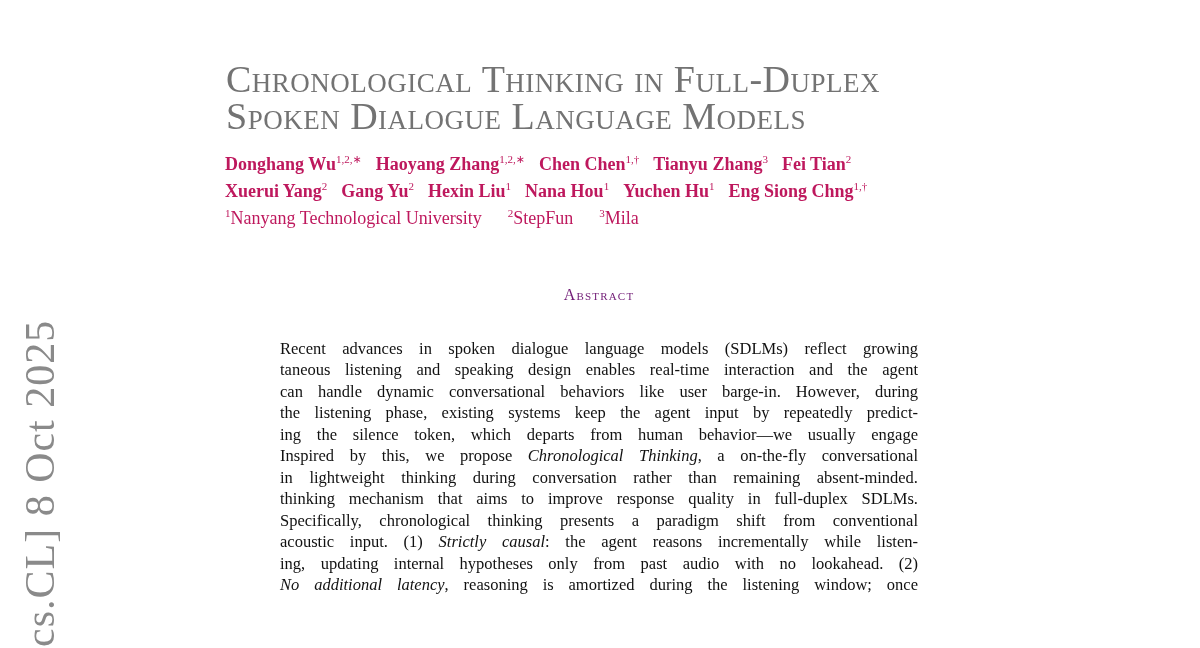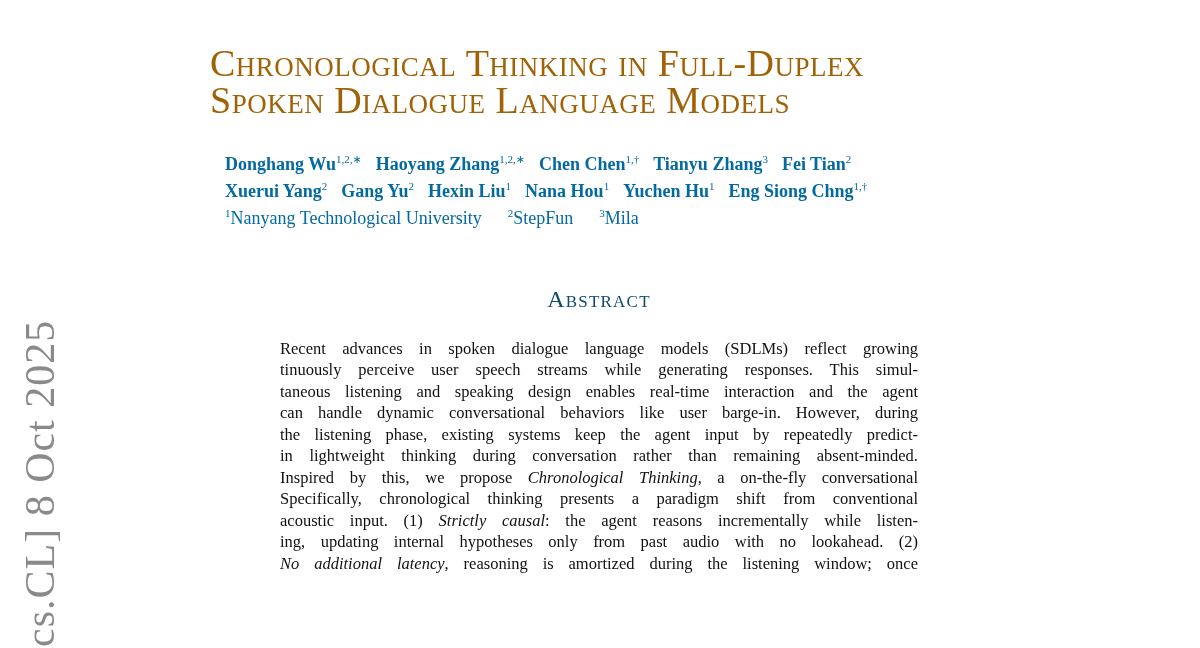--- a/index.html
+++ b/index.html
@@ -22,55 +22,55 @@
     font-size: 42px;
     line-height: 48px;
     letter-spacing: 1px;
     white-space: nowrap;
   }
 
   
   .title {
     position: absolute;
     left: 210px; top: 45px;
-    margin: 0;
+    margin: 16px;
     font-weight: normal;
     font-variant: small-caps;
     font-size: 38px;
     line-height: 37px;
     letter-spacing: 0.5px;
-    color: #a16207;
+    color: #737373;
   }
   .title .tline { display: block; }
 
   
   .authors {
     position: absolute;
     left: 225px; top: 151px;
     font-size: 18px;
     line-height: 27px;
-    color: #0369a1;
+    color: #be185d;
     width: 720px;
   }
   .author-line { font-weight: bold; white-space: nowrap; }
   .author { margin-right: 14px; }
   sup { font-size: 11px; font-weight: normal; line-height: 0; }
   .affil-line { font-weight: normal; white-space: nowrap; }
   .affil { margin-right: 26px; text-align: right; }
 
   
   .abstract-heading {
     position: absolute;
     left: 280px; top: 286px;
     width: 638px;
     text-align: center;
     font-variant: small-caps;
-    font-size: 24px;
+    font-size: 16px;
     letter-spacing: 1.2px;
-    color: #0c4a6e;
+    color: #701a75;
   }
   .abstract-body {
     position: absolute;
     left: 280px; top: 338px;
     width: 638px;
     font-size: 16.5px;
     line-height: 21.45px;
     color: #111111;
   }
   .abs-line {
@@ -94,25 +94,26 @@
   <div class="authors">
     <div class="author-line" id="authors-line-1"><span class="author"><span>Donghang Wu</span><sup>1,2,∗</sup></span><span class="author"><span>Haoyang Zhang</span><sup>1,2,∗</sup></span><span class="author"><span>Chen Chen</span><sup>1,†</sup></span><span class="author"><span>Tianyu Zhang</span><sup>3</sup></span><span class="author"><span>Fei Tian</span><sup>2</sup></span></div>
     <div class="author-line" id="authors-line-2"><span class="author"><span>Xuerui Yang</span><sup>2</sup></span><span class="author"><span>Gang Yu</span><sup>2</sup></span><span class="author"><span>Hexin Liu</span><sup>1</sup></span><span class="author"><span>Nana Hou</span><sup>1</sup></span><span class="author"><span>Yuchen Hu</span><sup>1</sup></span><span class="author"><span>Eng Siong Chng</span><sup>1,†</sup></span></div>
     <div class="affil-line" id="affiliations"><span class="affil"><sup>1</sup><span>Nanyang Technological University</span></span><span class="affil"><sup>2</sup><span>StepFun</span></span><span class="affil"><sup>3</sup><span>Mila</span></span></div>
   </div>
 
   <div class="abstract-heading">Abstract</div>
 
   <div class="abstract-body" id="abstract-body">
       <div class="abs-line"><span>Recent advances in spoken dialogue language models (SDLMs) reflect growing</span></div>
-      <div class="abs-line"><span>tinuously perceive user speech streams while generating responses. This simul-</span></div>
       <div class="abs-line"><span>taneous listening and speaking design enables real-time interaction and the agent</span></div>
       <div class="abs-line"><span>can handle dynamic conversational behaviors like user barge-in. However, during</span></div>
       <div class="abs-line"><span>the listening phase, existing systems keep the agent input by repeatedly predict-</span></div>
+      <div class="abs-line"><span>ing the silence token, which departs from human behavior—we usually engage</span></div>
+      <div class="abs-line"><span>Inspired by this, we propose </span><em>Chronological Thinking</em><span>, a on-the-fly conversational</span></div>
       <div class="abs-line"><span>in lightweight thinking during conversation rather than remaining absent-minded.</span></div>
-      <div class="abs-line"><span>Inspired by this, we propose </span><em>Chronological Thinking</em><span>, a on-the-fly conversational</span></div>
+      <div class="abs-line"><span>thinking mechanism that aims to improve response quality in full-duplex SDLMs.</span></div>
       <div class="abs-line"><span>Specifically, chronological thinking presents a paradigm shift from conventional</span></div>
       <div class="abs-line"><span>acoustic input. (1) </span><em>Strictly causal</em><span>: the agent reasons incrementally while listen-</span></div>
       <div class="abs-line"><span>ing, updating internal hypotheses only from past audio with no lookahead. (2)</span></div>
       <div class="abs-line"><em>No additional latency</em><span>, reasoning is amortized during the listening window; once</span></div>
     </div>
 
 </div>
 
 </body></html>

